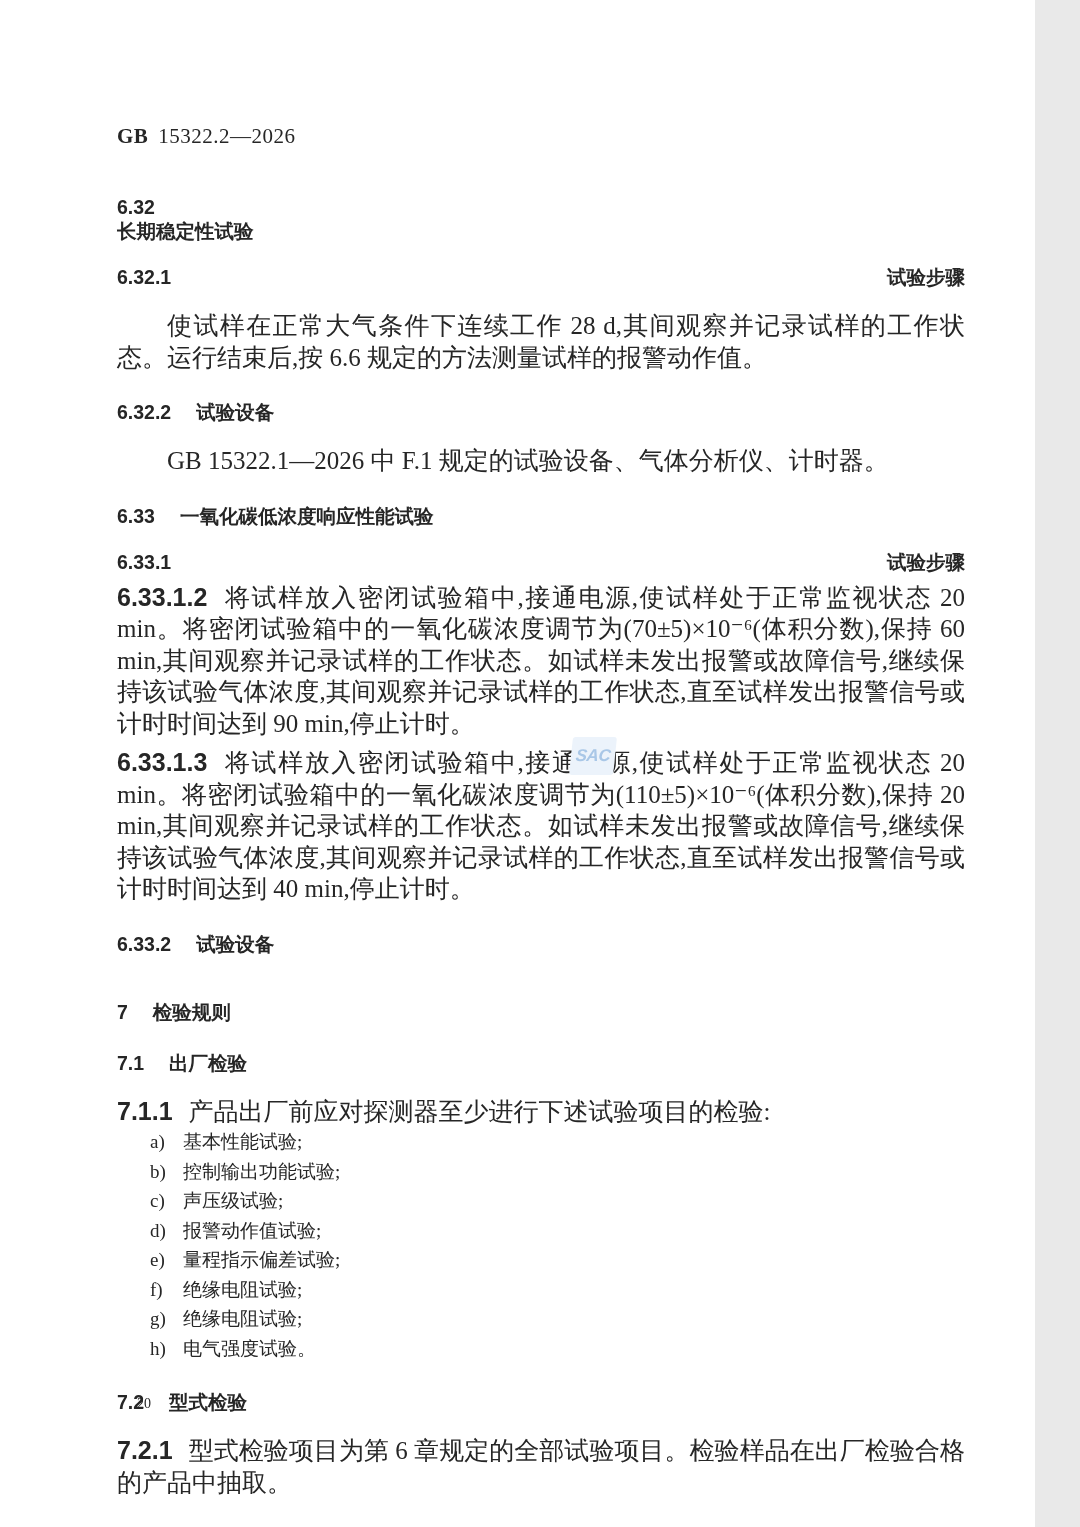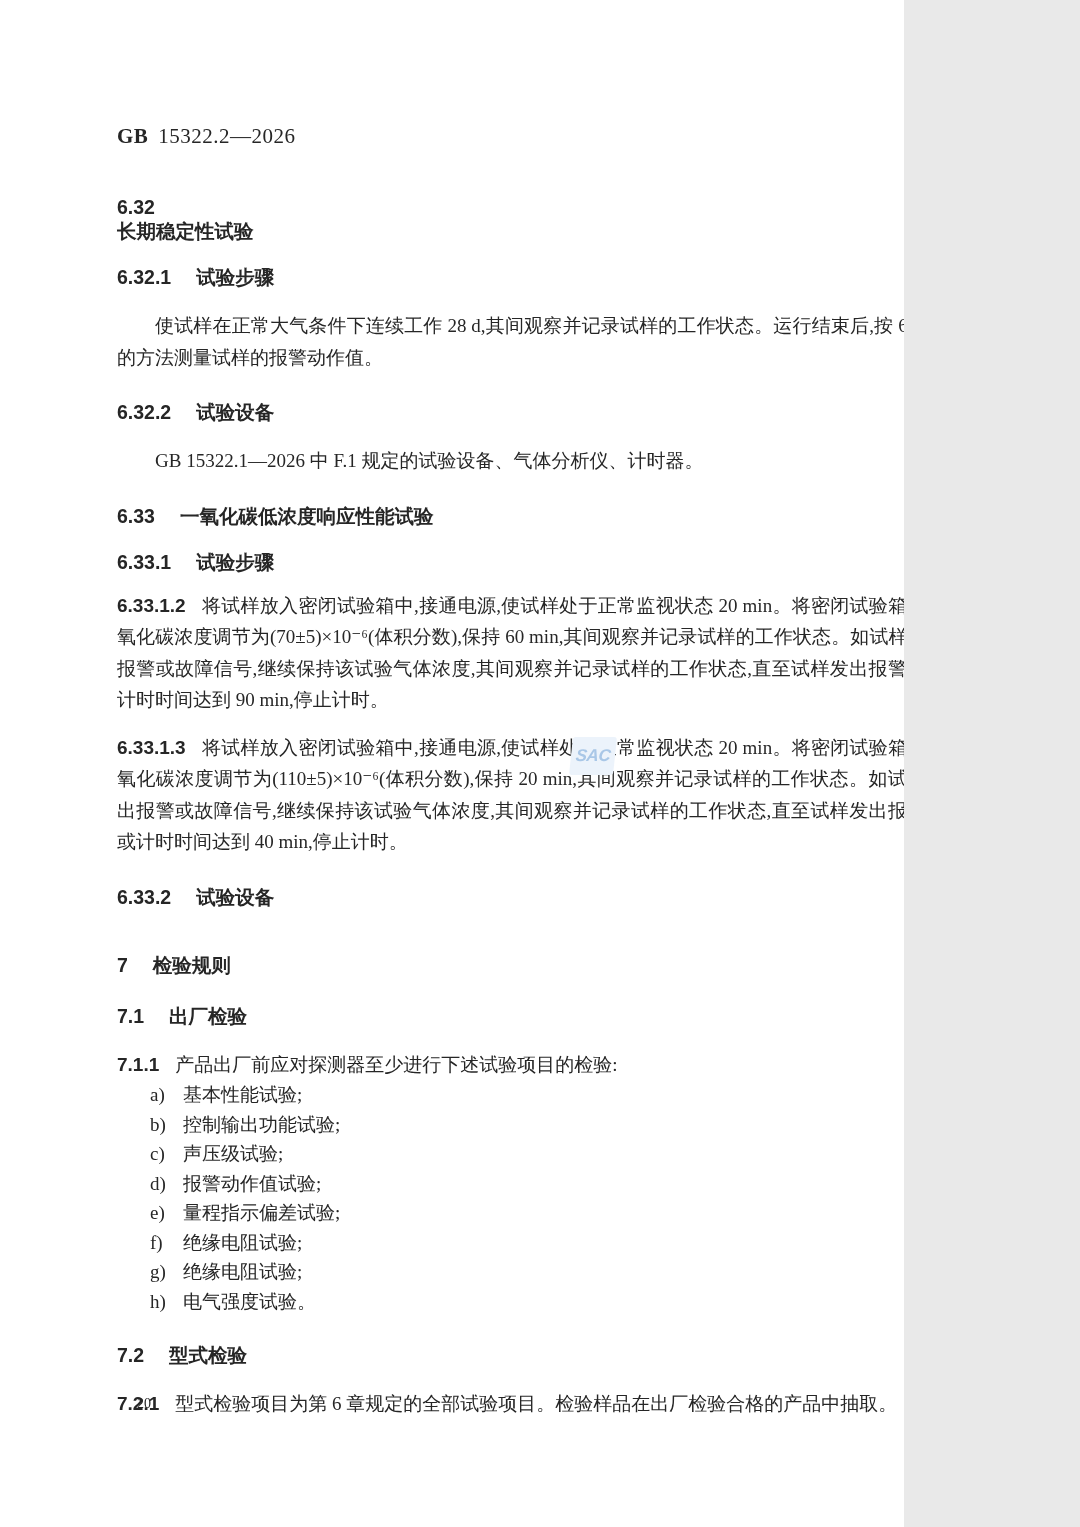--- a/index.html
+++ b/index.html
@@ -4,21 +4,21 @@
 <style>
   * { margin:0; padding:0; box-sizing:border-box; }
   html,body { background:#e9e9e9; }
   body {
     width:1080px; height:1527px;
     font-family:"Liberation Serif","DejaVu Serif",serif;
     color:#262626;
   }
   .page {
     position:relative;
-    width:904px; height:1527px;
+    width:1035px; height:1527px;
     background:#ffffff;
     overflow:hidden;
   }
   .content {
     margin-left:117px;
     width:848px;
     padding-top:124px;
   }
   
   .doc-header { font-size:21px; letter-spacing:0.5px; }
@@ -30,31 +30,31 @@
   .heading {
     font-family:"Liberation Sans","DejaVu Sans",sans-serif;
     font-weight:bold;
     font-size:19.5px;
     line-height:24px;
     display:flex;
   }
   .heading .hnum { margin-right:25px; flex:none; }
   .h-chapter { margin-top:44px; }
   .h-632   { margin-top:46px;flex-direction:column; }
-  .h-sub   { margin-top:22px; }
+  .h-sub   { margin-top:22px;justify-content:space-between; }
   .h-mid   { margin-top:27px;text-align:center; }
   
   .para {
-    font-size:19px;
+    font-size:25px;
     line-height:31.5px;
     text-align:justify;
     margin-top:21px;
   }
   .para.indent { text-indent:2em; }
-  .para.flow { margin-top:16px; }
+  .para.flow { margin-top:8px; }
   .pnum {
     font-family:"Liberation Sans","DejaVu Sans",sans-serif;
     font-weight:bold;
     margin-right:16px;
   }
   
   .clist { margin-top:0; }
   .clist li {
     list-style:none;
     display:flex;

